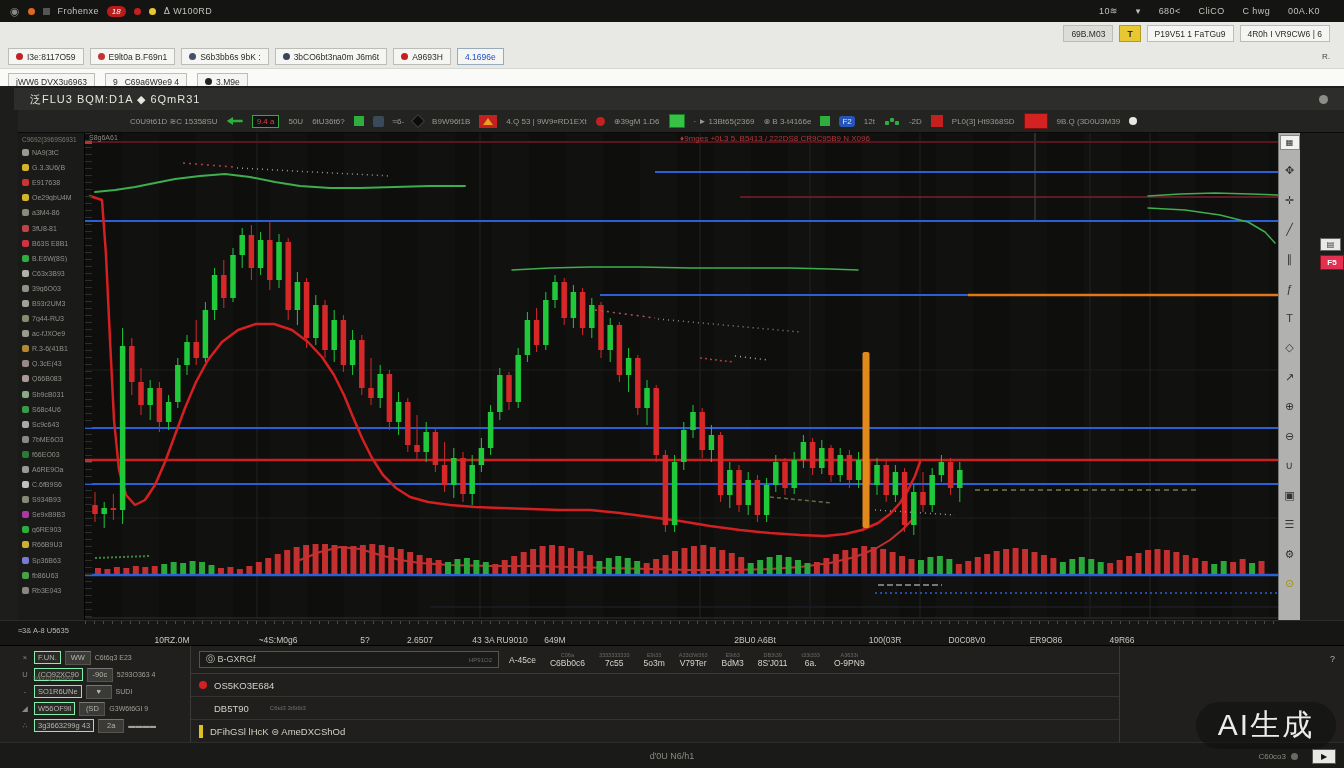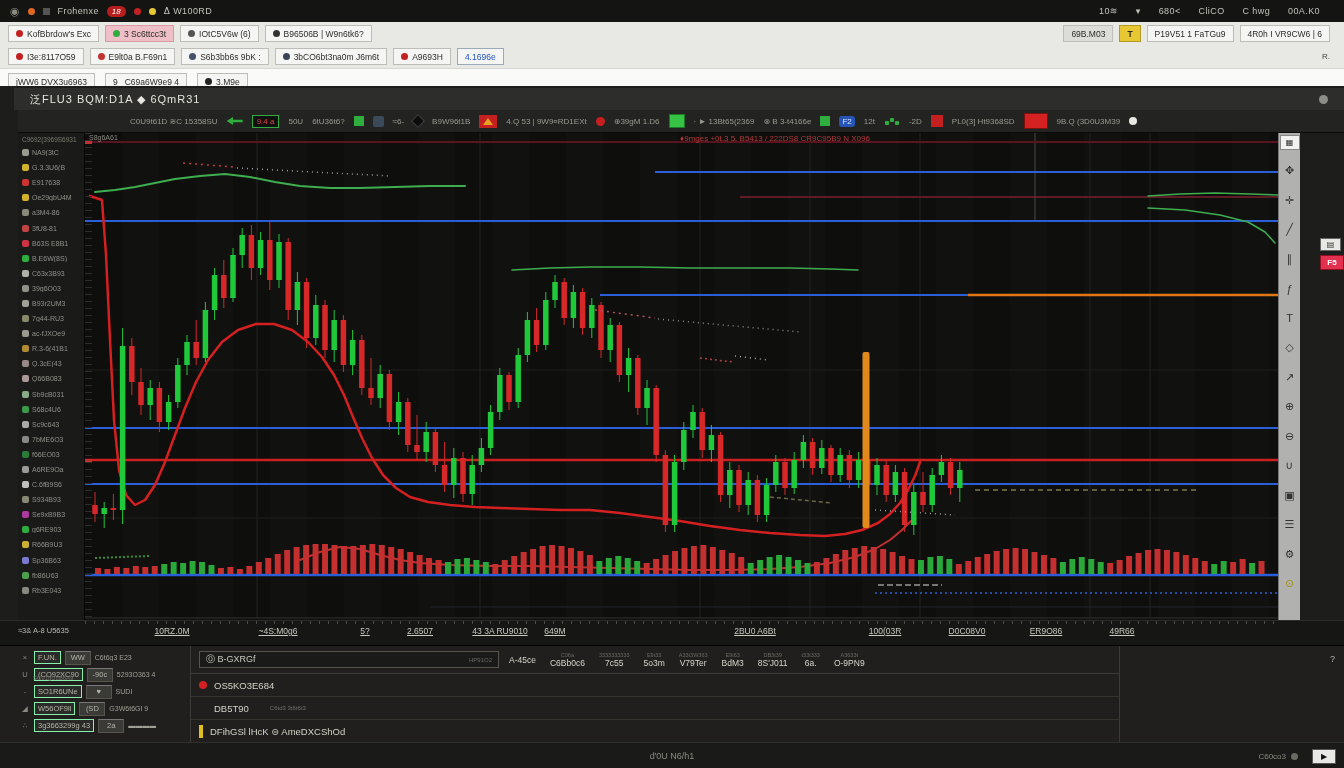--- a/index.html
+++ b/index.html
@@ -79,21 +79,21 @@
   .rtb-ic.yel{color:#a09018;}
   
   .rm-btn{position:absolute;font-size:8px;display:flex;align-items:center;justify-content:center;box-sizing:border-box;}
   #rm-btn1{left:1320px;top:152px;width:21px;height:13px;background:#e8e8e4;border:1px solid #666;color:#222;}
   #rm-btn2{left:1320px;top:169px;width:24px;height:15px;background:#e23050;border:1px solid #901020;color:#fff;font-weight:bold;}
   
   #timeaxis{position:absolute;left:0;top:534px;width:1344px;height:25px;background:#161615;border-top:1px solid #2c2c2a;}
   #timeaxis:before{content:"";position:absolute;left:85px;top:0;width:1193px;height:3px;
                    background:repeating-linear-gradient(90deg,#4a4a46 0 1px,transparent 1px 9px);}
   #sb-footer{position:absolute;left:18px;top:5px;width:70px;color:#b8b8b0;font-size:7.5px;white-space:nowrap;}
-  .ta-lab{position:absolute;top:5px;transform:translateX(-50%);color:#c9c9c0;font-size:8.5px;white-space:nowrap;text-decoration:underline;}
+  .ta-lab{position:absolute;top:14px;transform:translateX(-50%);color:#c9c9c0;font-size:8.5px;white-space:nowrap;}
   
   #bottompanel{position:absolute;left:0;top:559px;width:1344px;height:97px;background:#201f1e;border-top:1px solid #000;box-sizing:border-box;}
   #bp-left{position:absolute;left:20px;top:3px;width:168px;height:90px;font-size:7.5px;color:#b5b5aa;}
   .bpl-row{display:flex;align-items:center;gap:4px;height:17px;}
   .bpl-ic{width:10px;text-align:center;color:#8a8a80;flex:0 0 auto;}
   .bpl-main{background:#2a2a28;border:1px solid #86efac;padding:0 3px;line-height:11px;white-space:nowrap;overflow:hidden;max-width:62px;flex:0 0 auto;}
   .bpl-btn{background:#3a3a36;border:1px solid #55554e;border-top-color:#777;padding:0 3px;line-height:12px;min-width:18px;text-align:center;flex:0 0 auto;}
   .bpl-right{white-space:nowrap;overflow:hidden;font-size:7px;color:#a0a096;}
   #bp-stray{position:absolute;left:33px;top:29px;font-size:6px;color:#77776e;}
   #bp-table{position:absolute;left:190px;top:0;width:930px;height:96px;border-left:1px solid #3a3a36;border-right:1px solid #3a3a36;box-sizing:border-box;}
@@ -145,38 +145,20 @@
         <span class="mb-text">▾</span>
         <span class="mb-text">680&lt;</span>
         <span class="mb-text">CliCO</span>
         <span class="mb-text">C hwg</span>
         <span class="mb-text">00A.K0</span>
       </div>
   </div>
 
   <div id="toolbar">
     <div class="tb-row">
-      <span id="tb-r1l" style="display:flex;gap:6px;">
-          <div class="tb-btn">
-            <span class="tb-dot" style="background: rgb(196, 32, 32);"></span>
-            <span>KofBbrdow's Exc</span>
-          </div>
-          <div class="tb-btn hl">
-            <span class="tb-dot" style="background: rgb(47, 174, 63);"></span>
-            <span>3 Sc6ttcc3t</span>
-          </div>
-          <div class="tb-btn">
-            <span class="tb-dot" style="background: rgb(85, 85, 85);"></span>
-            <span>IOtC5V6w (6)</span>
-          </div>
-          <div class="tb-btn">
-            <span class="tb-dot" style="background: rgb(51, 51, 51);"></span>
-            <span>B96506B | W9n6tk6?</span>
-          </div>
-        </span>
       <span class="tb-spacer"></span>
       <span id="tb-r1r" style="display:flex;gap:6px;padding-right:6px;">
           <div class="tb-btn box">
             <span>69B.M03</span>
           </div>
           <div class="tb-btn yellow">
             <span>T</span>
           </div>
           <div class="tb-btn">
             <span>P19V51 1 FaTGu9</span>
@@ -914,14 +896,15 @@
 
     <div id="statusbar">
       <div id="sb-center">d'0U N6/h1</div>
       <div id="sb-right">
         <span>C60co3</span>
         <span class="dot"></span>
       </div>
       <div id="sb-corner">▶</div>
     </div>
 
+    <div id="watermark">AI生成</div>
   </div>
 </div>
 
 </body></html>

